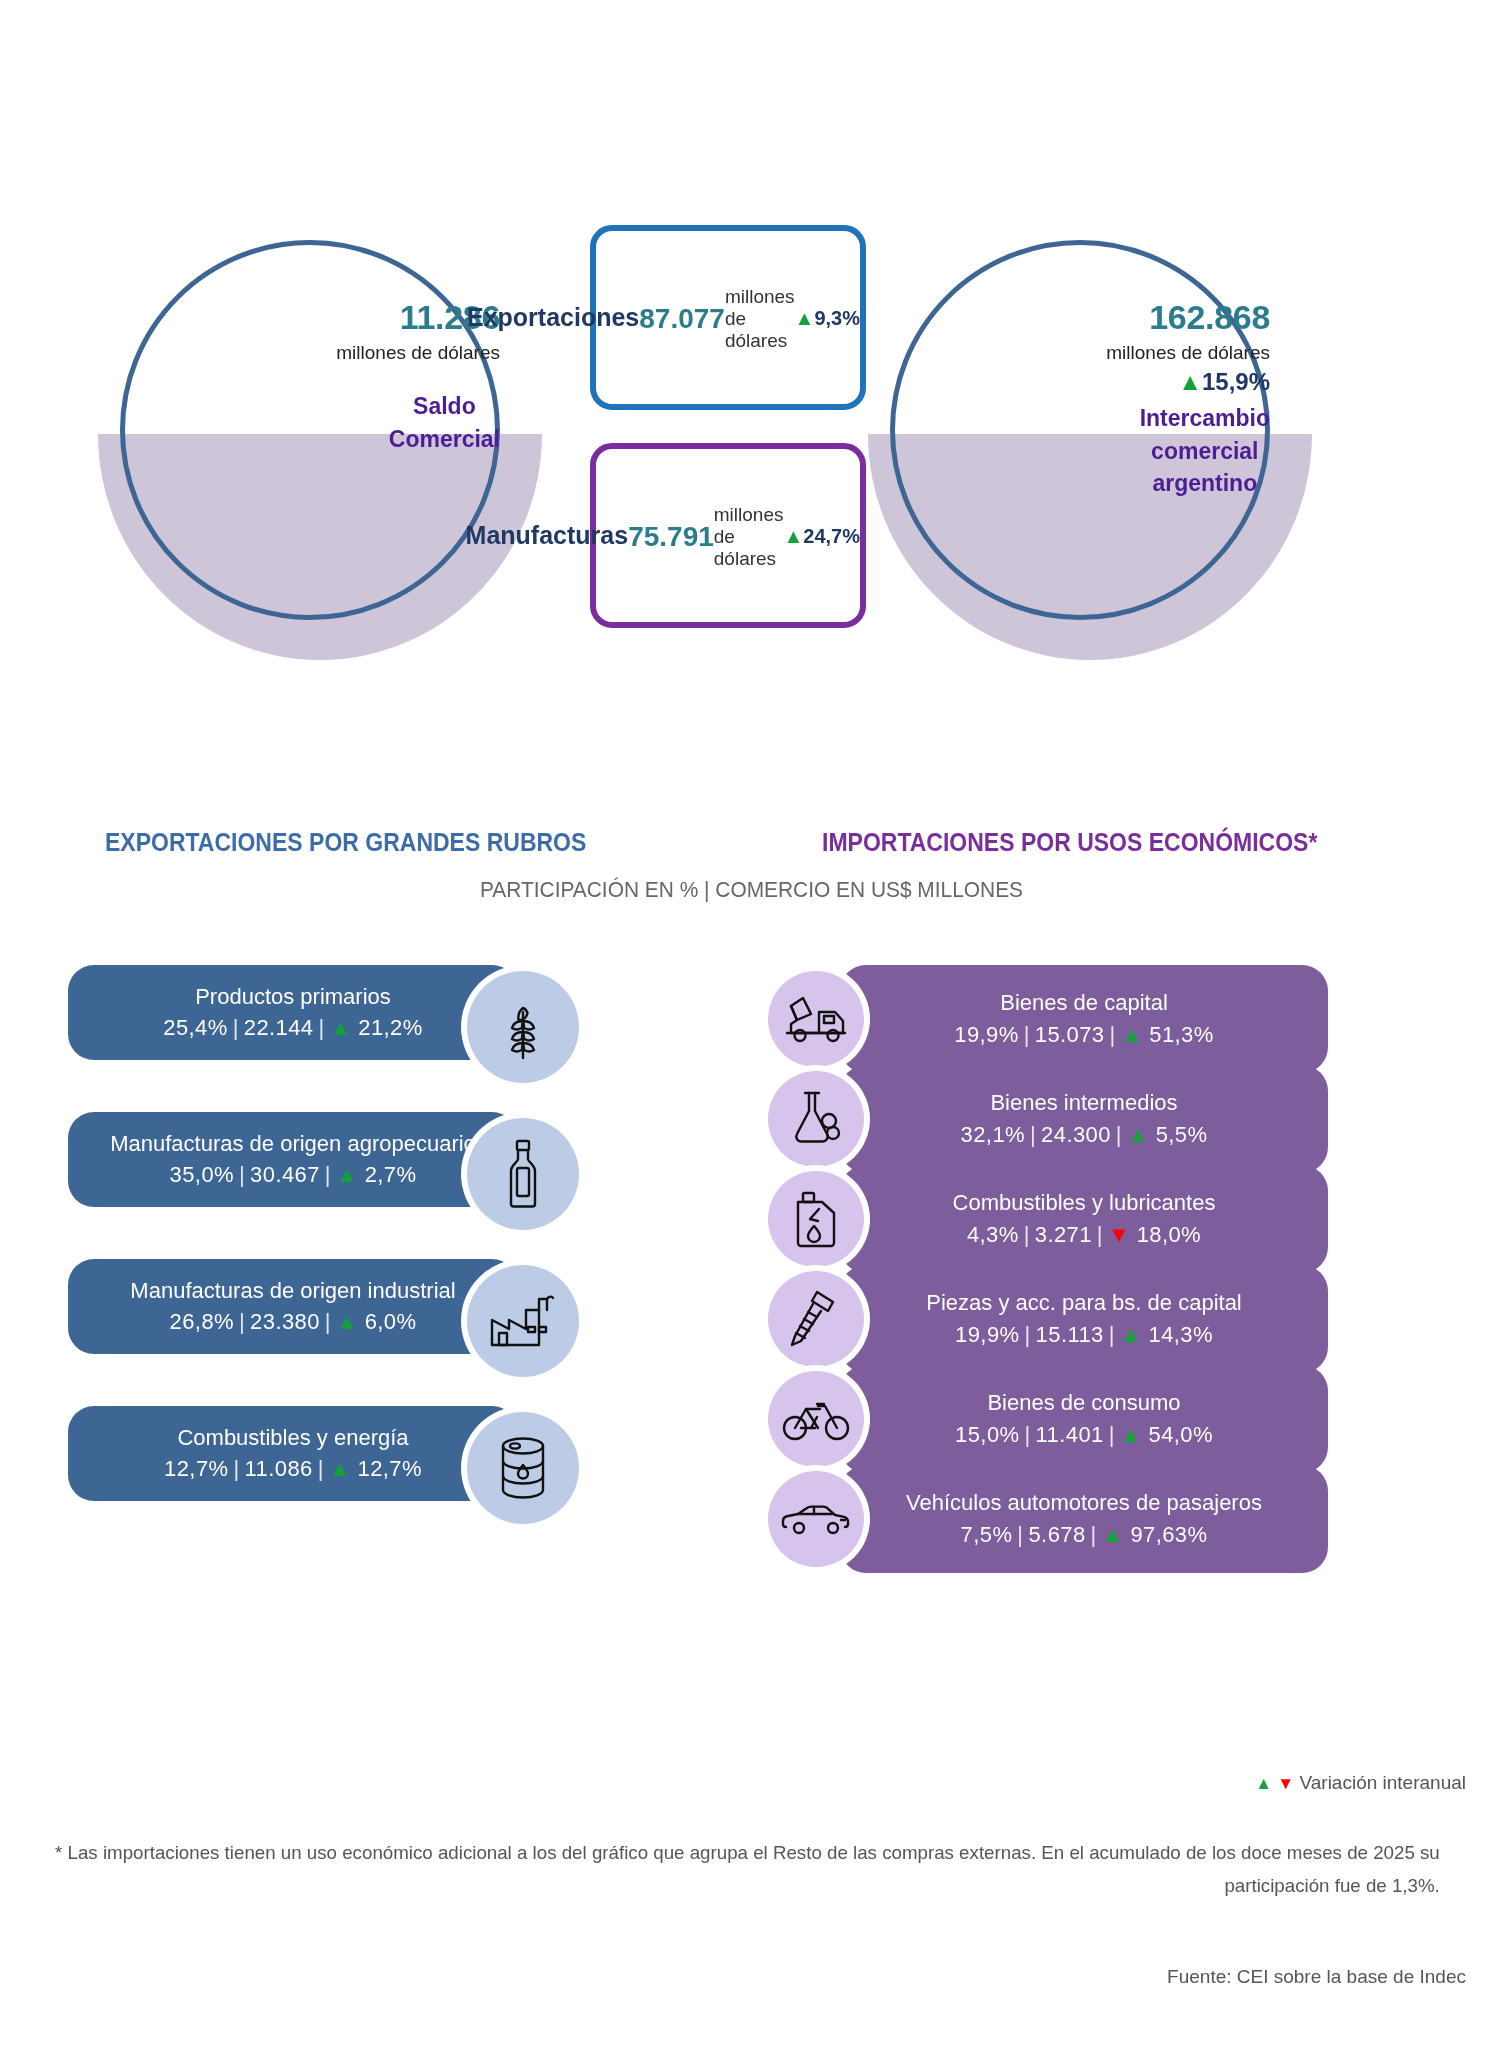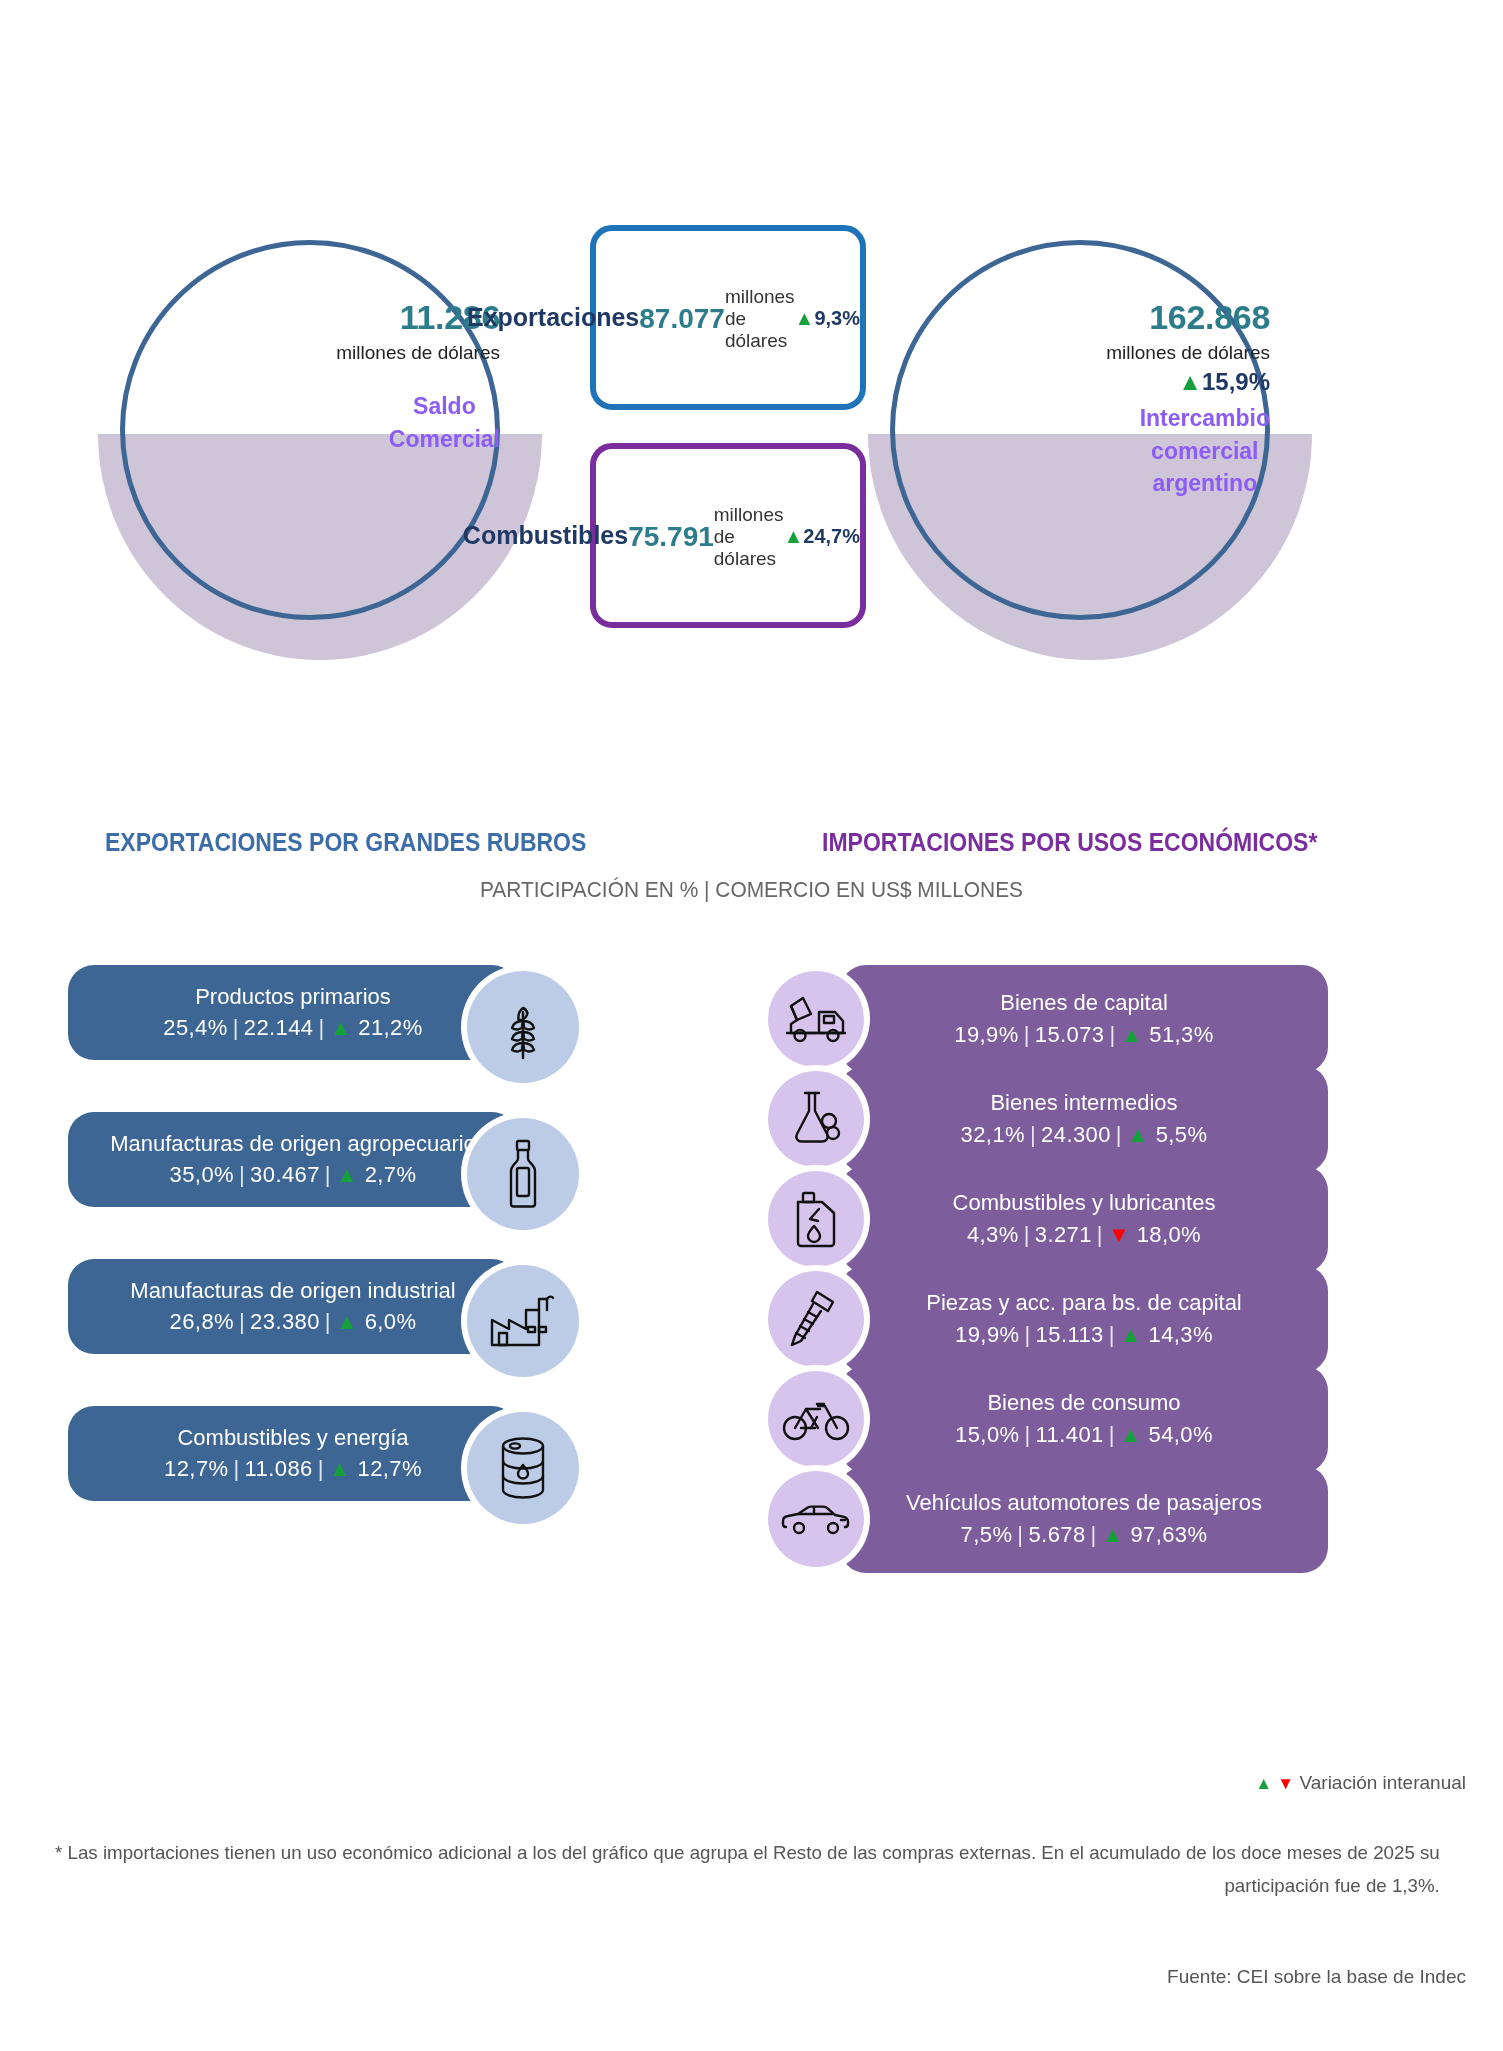--- a/index.html
+++ b/index.html
@@ -45,21 +45,21 @@
     display: flex; flex-direction: column; align-items: flex-end;
     text-align: center;
   }
   .c-num {
     font-size: 34px; font-weight: bold; color: #2C7C8C;
     margin-top: 58px; letter-spacing: -0.3px;
   }
   .c-unit { font-size: 19px; color: #222; margin-top: 5px; }
   .c-delta { font-size: 24px; font-weight: bold; color: #1F3864; margin-top: 4px; }
   .c-label {
-    font-size: 23px; font-weight: bold; color: #8b5cf6;
+    font-size: 23px; font-weight: bold; color: #4c1d95;
     line-height: 1.42;
     margin-top: 26px;
     margin-left: 12px;
   }
   .c-label.tall { margin-top: 6px; }
 
   
   .stat-box {
     position: absolute; left: 590px; width: 276px;
     border-radius: 22px; background: #fff;
@@ -153,21 +153,21 @@
     </div>
 
     <div class="stat-box exp">
       <div class="s-title">Exportaciones</div>
       <div class="s-num">87.077</div>
       <div class="s-unit">millones de dólares</div>
       <div class="s-delta"><span class="up">▲</span><span>9,3%</span></div>
     </div>
 
     <div class="stat-box imp">
-      <div class="s-title">Combustibles</div>
+      <div class="s-title">Manufacturas</div>
       <div class="s-num">75.791</div>
       <div class="s-unit">millones de dólares</div>
       <div class="s-delta"><span class="up">▲</span><span>24,7%</span></div>
     </div>
 
     <div class="circle-unit right">
       <div class="semi"></div>
       <div class="ring"></div>
       <div class="circle-text">
         <div class="c-num">162.868</div>

